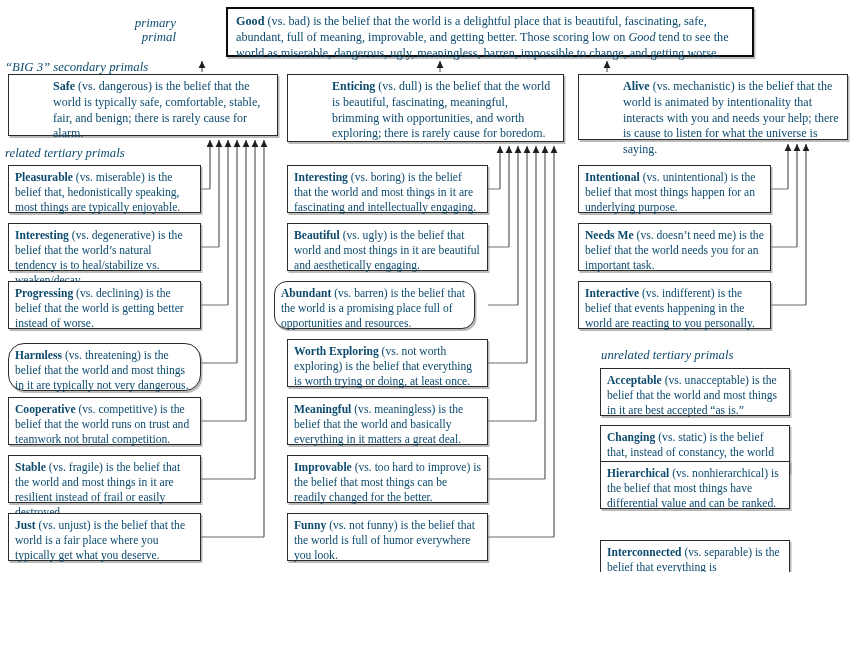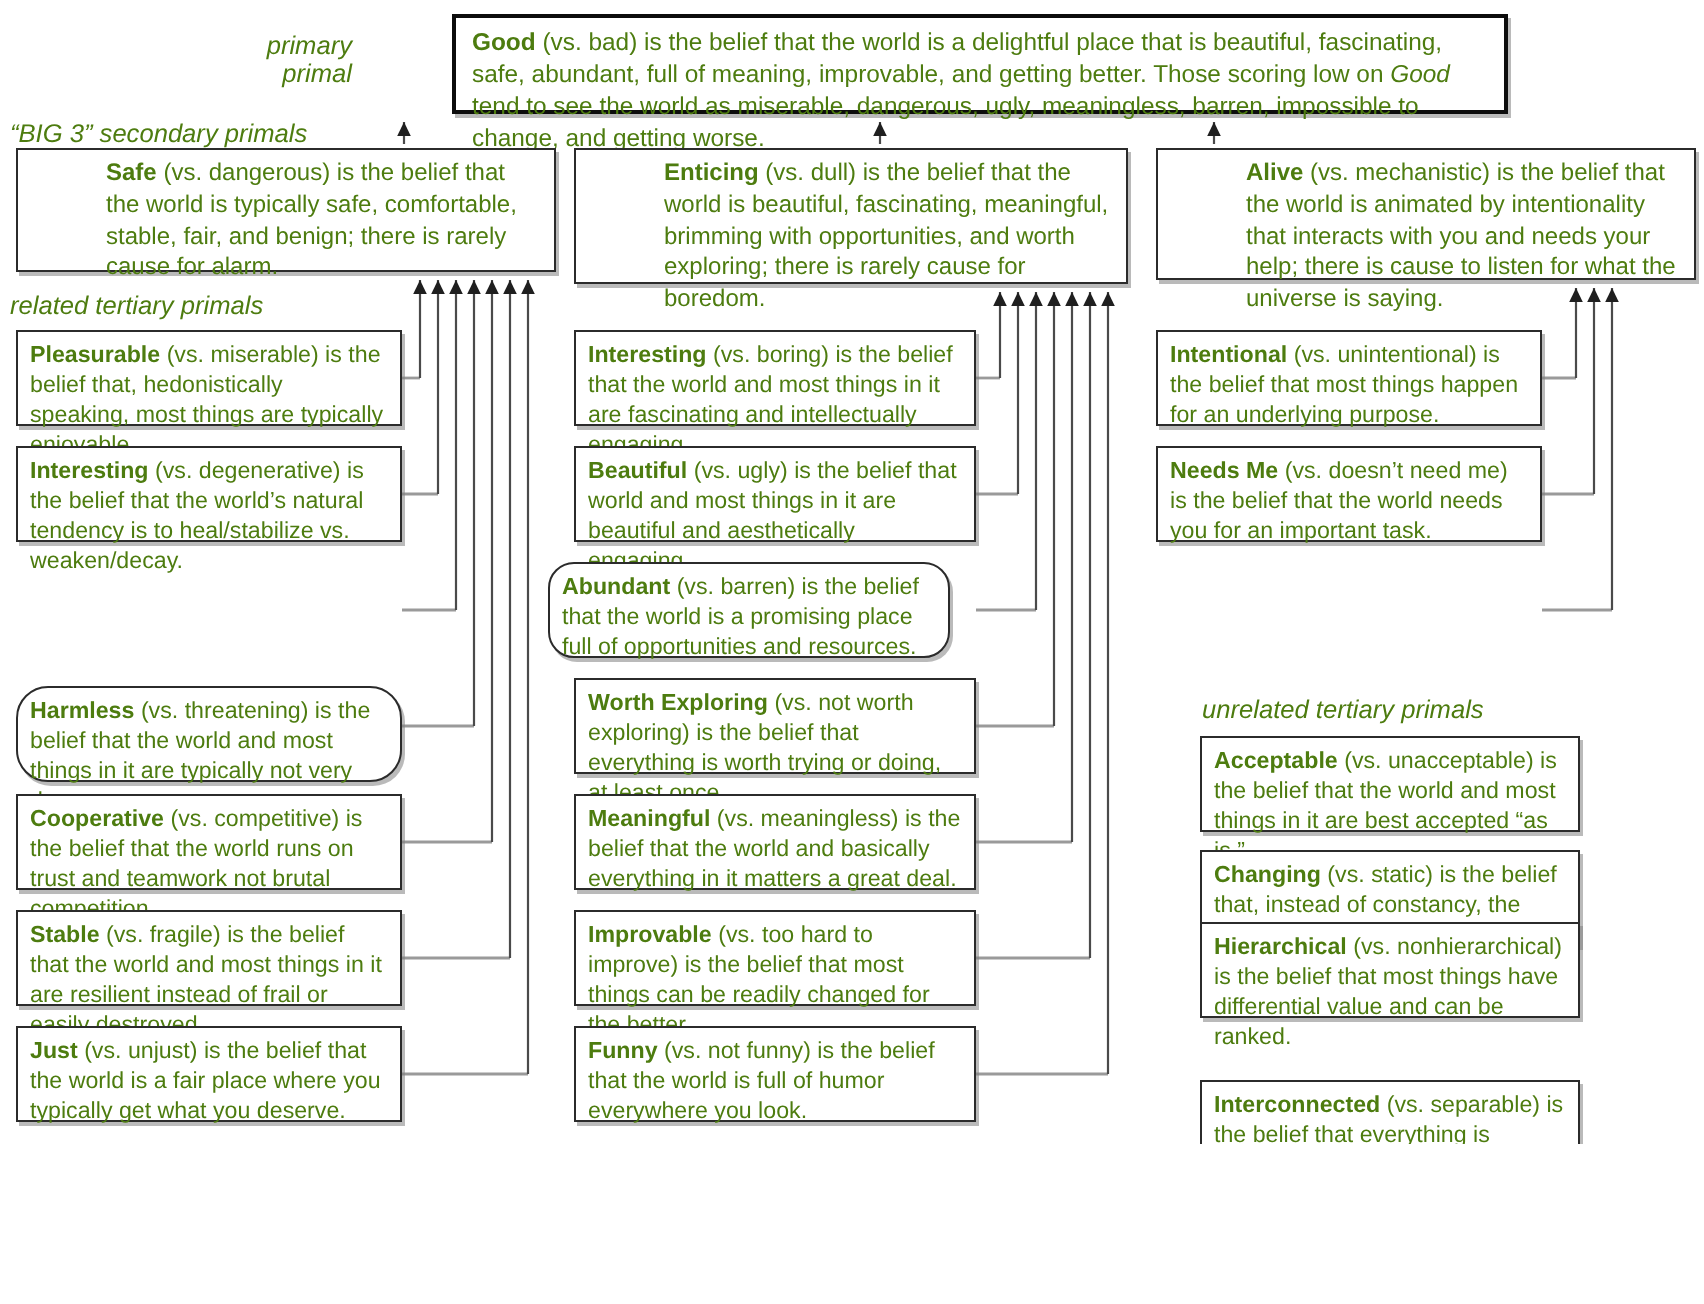--- a/index.html
+++ b/index.html
@@ -1,18 +1,18 @@
 <!DOCTYPE html>
 <html><head>
 <meta charset="utf-8">
 <style>
   html,body{margin:0;padding:0;background:#fff;}
   #canvas{
     position:relative;width:852px;height:572px;background:#fff;overflow:hidden;
-    font-family:Liberation Sans, sans-serif;color:#4d7c0f;
+    font-family:Liberation Serif, serif;color:#0c4a6e;
   }
   .box{
     position:absolute;background:#fff;border:1px solid #2b2b2b;
     box-shadow:1.5px 2px 0 rgba(130,130,130,.55);
     padding:4px 6px;box-sizing:border-box;
     font-size:11.6px;line-height:1.30;
   }
   .box .term{font-weight:bold;}
   .primary{border:2px solid #0c0c0c;font-size:12.2px;line-height:1.32;padding:4px 8px;margin-left:48px;}
   .secondary{font-size:12px;line-height:1.32;padding-left:44px;}
@@ -97,20 +97,23 @@
   <div class="box secondary" style="left:578px;top:74px;width:270px;height:66px;">
     <span class="term">Alive</span><span> (vs. mechanistic) is the belief that the world is animated by intentionality that interacts with you and needs your help; there is cause to listen for what the universe is saying.</span>
   </div>
 
   <div class="box" style="left:8px;top:165px;width:193px;height:48px;">
     <span class="term">Pleasurable</span><span> (vs. miserable) is the belief that, hedonistically speaking, most things are typically enjoyable.</span>
   </div>
   <div class="box" style="left:8px;top:223px;width:193px;height:48px;">
     <span class="term">Interesting</span><span> (vs. degenerative) is the belief that the world’s natural tendency is to heal/stabilize vs. weaken/decay.</span>
   </div>
+  <div class="box" style="left:8px;top:281px;width:193px;height:48px;">
+    <span class="term">Progressing</span><span> (vs. declining) is the belief that the world is getting better instead of worse.</span>
+  </div>
   <div class="box" style="left:8px;top:343px;width:193px;height:48px;border-radius:16px;">
     <span class="term">Harmless</span><span> (vs. threatening) is the belief that the world and most things in it are typically not very dangerous.</span>
   </div>
   <div class="box" style="left:8px;top:397px;width:193px;height:48px;">
     <span class="term">Cooperative</span><span> (vs. competitive) is the belief that the world runs on trust and teamwork not brutal competition.</span>
   </div>
   <div class="box" style="left:8px;top:455px;width:193px;height:48px;">
     <span class="term">Stable</span><span> (vs. fragile) is the belief that the world and most things in it are resilient instead of frail or easily destroyed.</span>
   </div>
   <div class="box" style="left:8px;top:513px;width:193px;height:48px;">
@@ -138,20 +141,23 @@
   <div class="box" style="left:287px;top:513px;width:201px;height:48px;">
     <span class="term">Funny</span><span> (vs. not funny) is the belief that the world is full of humor everywhere you look.</span>
   </div>
 
   <div class="box" style="left:578px;top:165px;width:193px;height:48px;">
     <span class="term">Intentional</span><span> (vs. unintentional) is the belief that most things happen for an underlying purpose.</span>
   </div>
   <div class="box" style="left:578px;top:223px;width:193px;height:48px;">
     <span class="term">Needs Me</span><span> (vs. doesn’t need me) is the belief that the world needs you for an important task.</span>
   </div>
+  <div class="box" style="left:578px;top:281px;width:193px;height:48px;">
+    <span class="term">Interactive</span><span> (vs. indifferent) is the belief that events happening in the world are reacting to you personally.</span>
+  </div>
 
   <div class="box" style="left:600px;top:368px;width:190px;height:48px;">
     <span class="term">Acceptable</span><span> (vs. unacceptable) is the belief that the world and most things in it are best accepted “as is.”</span>
   </div>
   <div class="box" style="left:600px;top:425px;width:190px;height:48px;">
     <span class="term">Changing</span><span> (vs. static) is the belief that, instead of constancy, the world is defined by flux.</span>
   </div>
   <div class="box" style="left:600px;top:461px;width:190px;height:48px;">
     <span class="term">Hierarchical</span><span> (vs. nonhierarchical) is the belief that most things have differential value and can be ranked.</span>
   </div>

